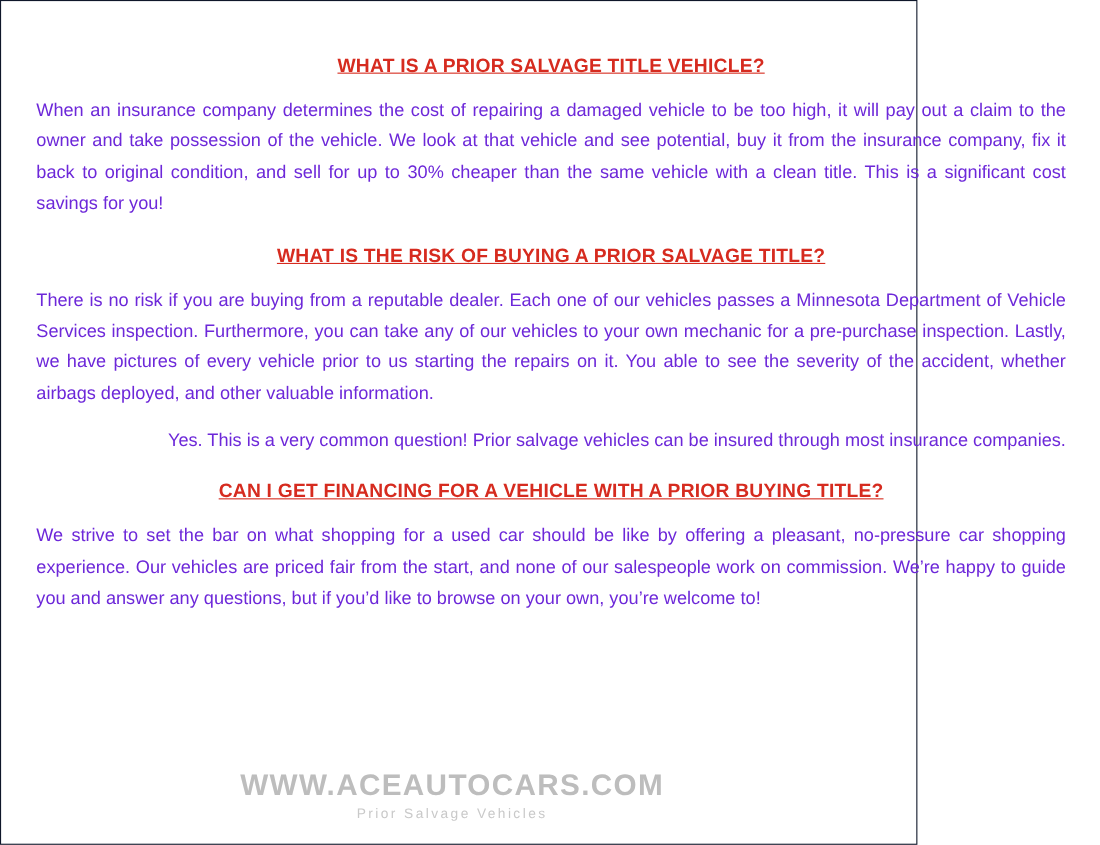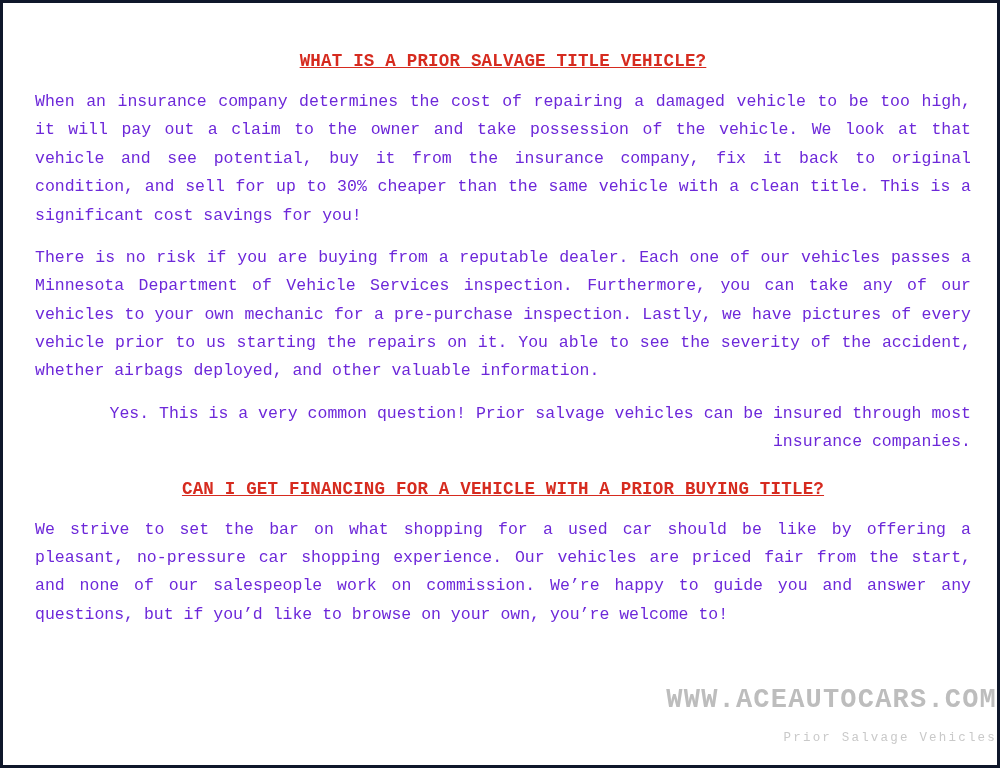--- a/index.html
+++ b/index.html
@@ -9,26 +9,25 @@
   }
   body {
     width: 1000px;
     height: 768px;
     font-family: "Liberation Sans", sans-serif;
     color: #404040;
     overflow: hidden;
   }
   .page {
     position: relative;
-    width: 1000px;
+    width: 834px;
     height: 768px;
     box-sizing: border-box;
     background: #ffffff;
-    border: 3px solid #0f172a;
-    font-family: Liberation Mono, monospace;
+    border: 1px solid #0f172a;
   }
   .content {
     position: absolute;
     left: 32px;
     top: 48px;
     width: 936px;
   }
   .faq-heading {
     text-align: center;
     color: #d62b1f;
@@ -52,51 +51,52 @@
   }
   .faq-body.nojust {
     text-align: right;
   }
   .block {
     margin-bottom: 14px;
   }
   .footer {
     position: absolute;
     left: 0;
-    right: 0;
+    right: 12px;
     bottom: 20px;
-    text-align: right;
+    text-align: center;
   }
   .footer-main {
     color: #bdbdbd;
     font-weight: bold;
     font-size: 27px;
     letter-spacing: 1.2px;
     line-height: 1.1;
   }
   .footer-sub {
     color: #c9c9c9;
     font-size: 12.5px;
     letter-spacing: 2.2px;
-    margin-top: 15px;
+    margin-top: 3px;
   }
 </style>
 </head>
 <body>
 
 <div class="page">
 
   <div class="content">
 
     <div class="block">
       <h2 class="faq-heading">WHAT IS A PRIOR SALVAGE TITLE VEHICLE?</h2>
       <p class="faq-body">When an insurance company determines the cost of repairing a damaged vehicle to be too high, it will pay out a claim to the owner and take possession of the vehicle.  We look at that vehicle and see potential, buy it from the insurance company, fix it back to original condition, and sell for up to 30% cheaper than the same vehicle with a clean title. This is a significant cost savings for you!</p>
     </div>
 
     <div class="block">
+      <h2 class="faq-heading tight">WHAT IS THE RISK OF BUYING A PRIOR SALVAGE TITLE?</h2>
       <p class="faq-body">There is no risk if you are buying from a reputable dealer. Each one of our vehicles passes a Minnesota Department of Vehicle Services inspection. Furthermore, you can take any of our vehicles to your own mechanic for a pre-purchase inspection. Lastly, we have pictures of every vehicle prior to us starting the repairs on it. You able to see the severity of the accident, whether airbags deployed, and other valuable information.</p>
     </div>
 
     <div class="block">
       <p class="faq-body nojust">Yes. This is a very common question! Prior salvage vehicles can be insured through most insurance companies.</p>
     </div>
 
     <div class="block">
       <h2 class="faq-heading tight">CAN I GET FINANCING FOR A VEHICLE WITH A PRIOR BUYING TITLE?</h2>
     </div>

